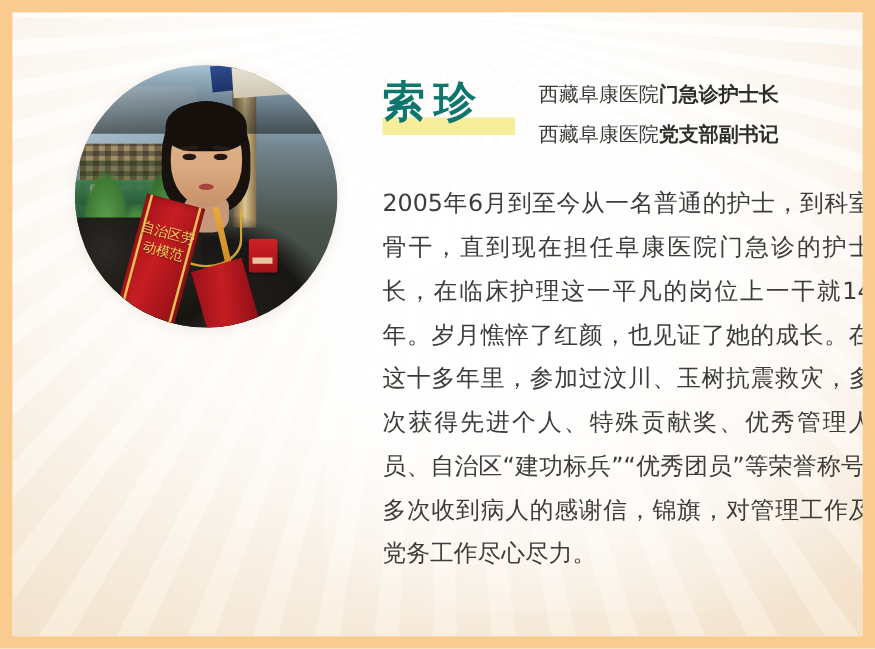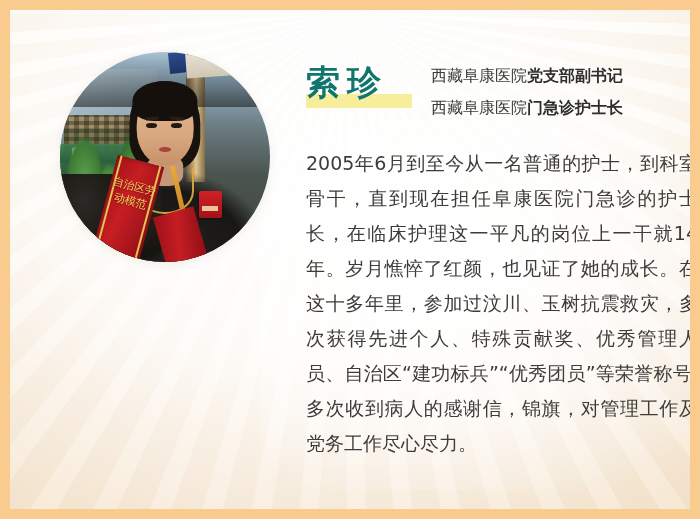--- a/index.html
+++ b/index.html
@@ -401,23 +401,23 @@
       <div class="p-layer p-badge"></div>
     </div>
 
     <div class="name-wrap">
       <div class="name-hl"></div>
       <div class="name">索珍</div>
     </div>
 
     <div class="titles">
       <div class="title-line">
+        <span class="org">西藏阜康医院</span><span class="role">门急诊护士长</span>
+      </div>
+      <div class="title-line">
         <span class="org">西藏阜康医院</span><span class="role">党支部副书记</span>
       </div>
-      <div class="title-line">
-        <span class="org">西藏阜康医院</span><span class="role">门急诊护士长</span>
-      </div>
     </div>
 
     <div class="body-copy">2005年6月到至今从一名普通的护士，到科室骨干，直到现在担任阜康医院门急诊的护士长，在临床护理这一平凡的岗位上一干就14年。岁月憔悴了红颜，也见证了她的成长。在这十多年里，参加过汶川、玉树抗震救灾，多次获得先进个人、特殊贡献奖、优秀管理人员、自治区“建功标兵”“优秀团员”等荣誉称号,多次收到病人的感谢信，锦旗，对管理工作及党务工作尽心尽力。</div>
 
   </div>
 </div>
 
 </body></html>

